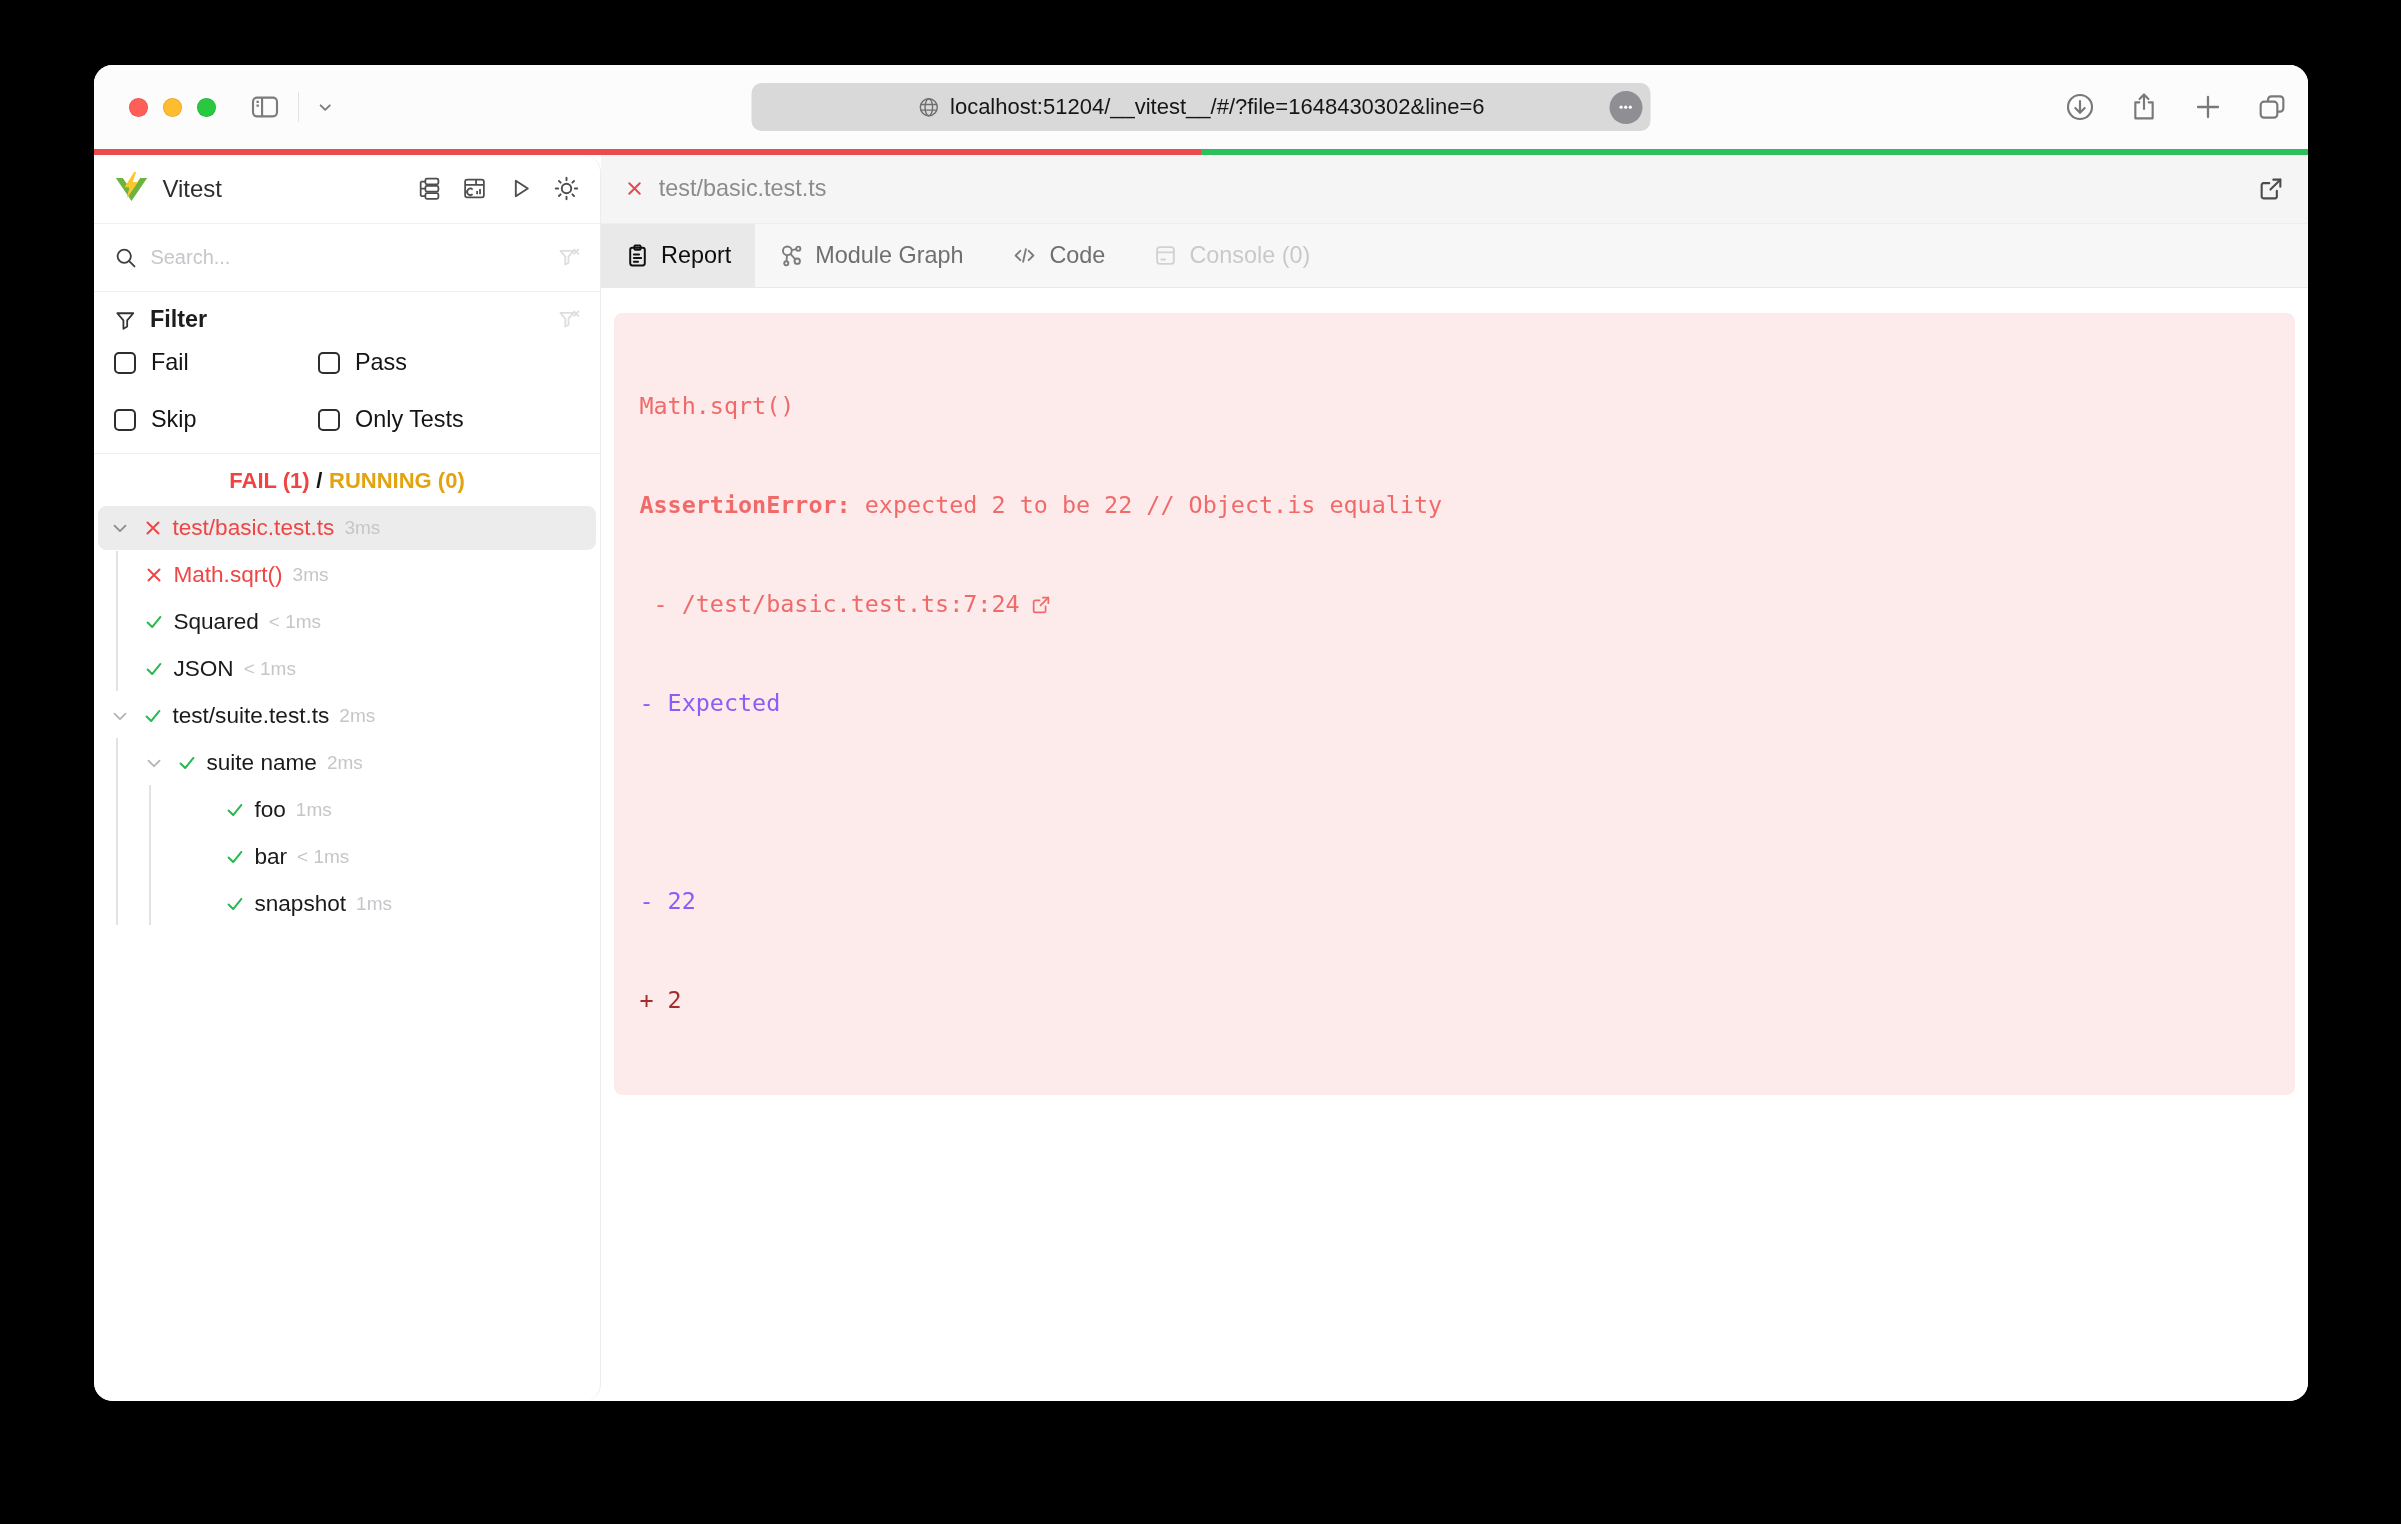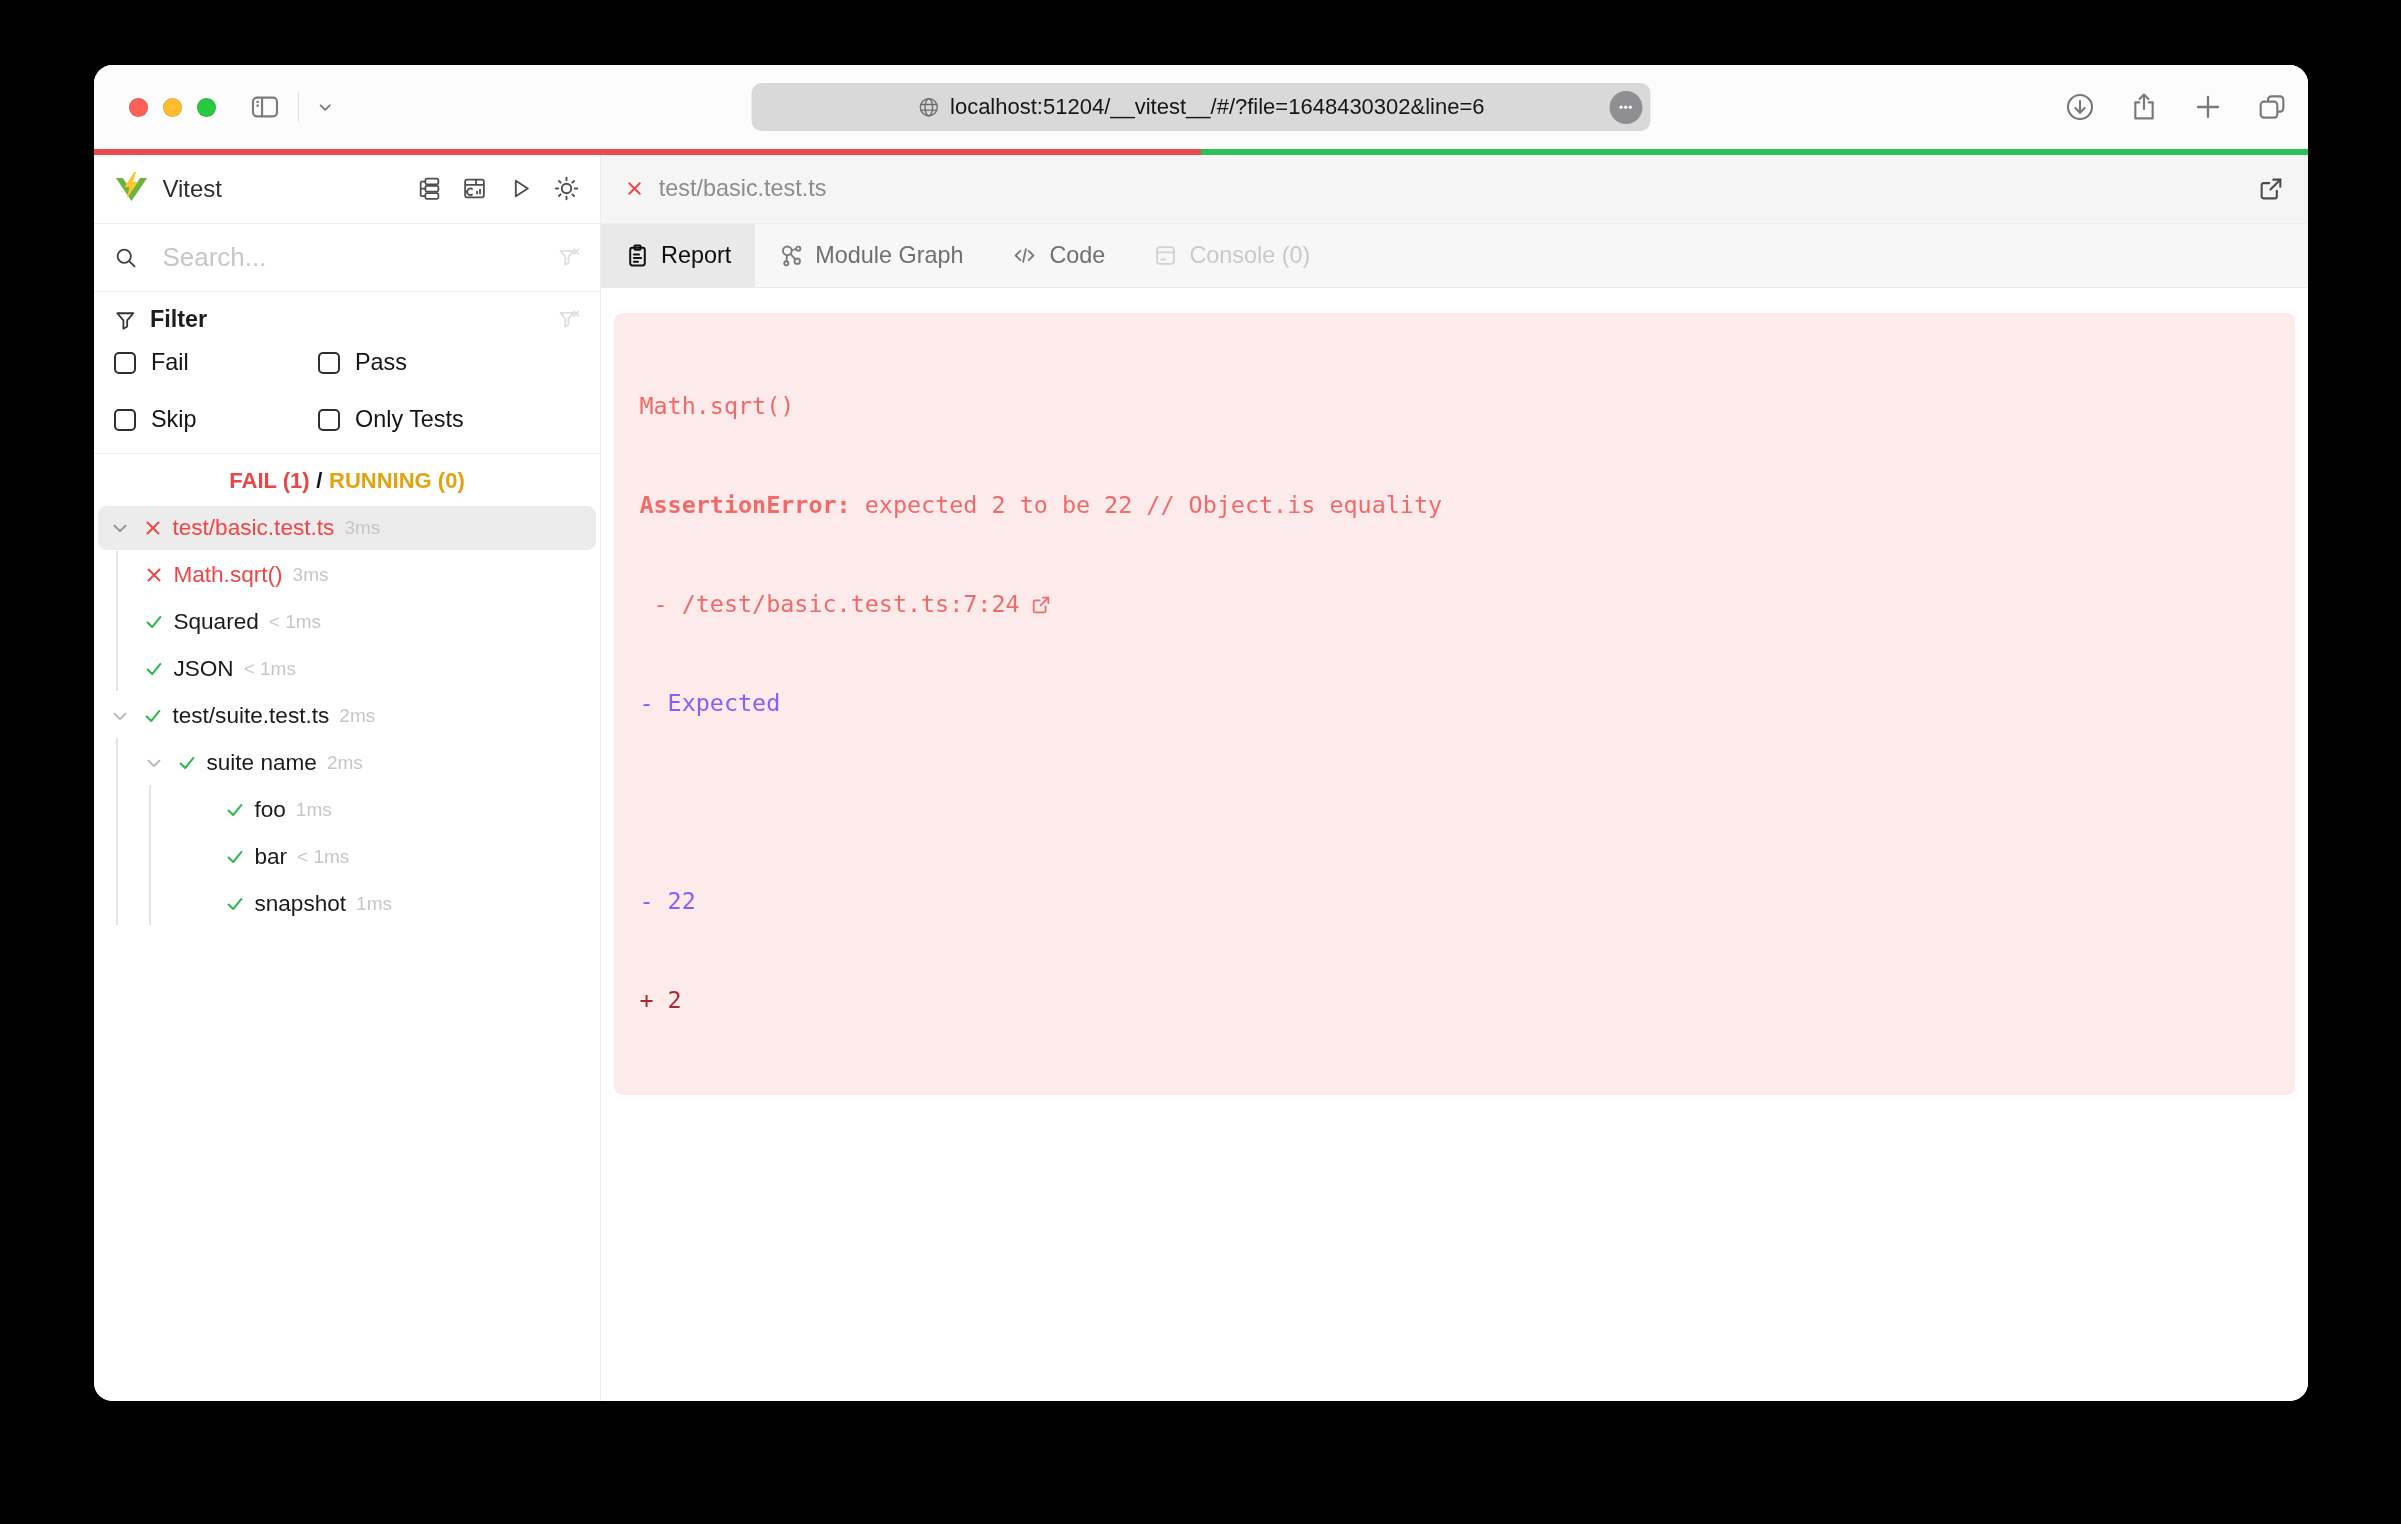--- a/index.html
+++ b/index.html
@@ -25,28 +25,28 @@
 
   
   .progress { height:5.8px; flex:0 0 auto; display:flex; }
   .progress > div { height:100%; }
   .progress .p-pass { flex:1; }
 
   
   .content { flex:1; display:flex; min-height:0; }
 
   
-  .sidebar { width:507px; flex:0 0 auto; border-right:1.7px solid #ececec; display:flex; flex-direction:column; background:#fff; }
+  .sidebar { width:507px; flex:0 0 auto; border-right:1.7px solid #ececec; display:flex; flex-direction:column; background:#fff;border-radius:17px; }
   .sb-header { height:69px; flex:0 0 auto; border-bottom:1.7px solid #efefef; display:flex; align-items:center; padding:0 20px; }
   .sb-title { margin-left:13.4px; font-size:24px; color:#2e2e2e; }
   .sb-actions { margin-left:auto; display:flex; align-items:center; gap:20px; color:#4e4e4e; }
   .icon-btn { cursor:default; display:flex; }
 
   .search-row { height:68px; flex:0 0 auto; border-bottom:1.7px solid #efefef; display:flex; align-items:center; padding:0 20px; color:#3f3f3f; }
-  .search-input { flex:1; border:none; outline:none; background:transparent; font-size:26px; margin-left:25px;
+  .search-input { flex:1; border:none; outline:none; background:transparent; font-size:20px; margin-left:13px;
                   font-family:"Liberation Sans",sans-serif; color:#222; }
   .search-input::placeholder { color:#c6c6cb; }
   .faint { color:#dedede; }
 
   .filter-sec { flex:0 0 auto; border-bottom:1.7px solid #efefef; padding:11.7px 20px 16.7px; }
   .filter-head { height:33px; display:flex; align-items:center; color:#2a2a2a; }
   .filter-title { font-size:23.4px; font-weight:bold; margin-left:13.4px; color:#1d1d1d; }
   .filter-head .faint { margin-left:auto; }
   .cb-grid { margin-top:10px; display:grid; grid-template-columns:204px auto; row-gap:24px; }
   .cb { height:33px; display:flex; align-items:center; gap:15px; font-size:23.4px; color:#141414; }

